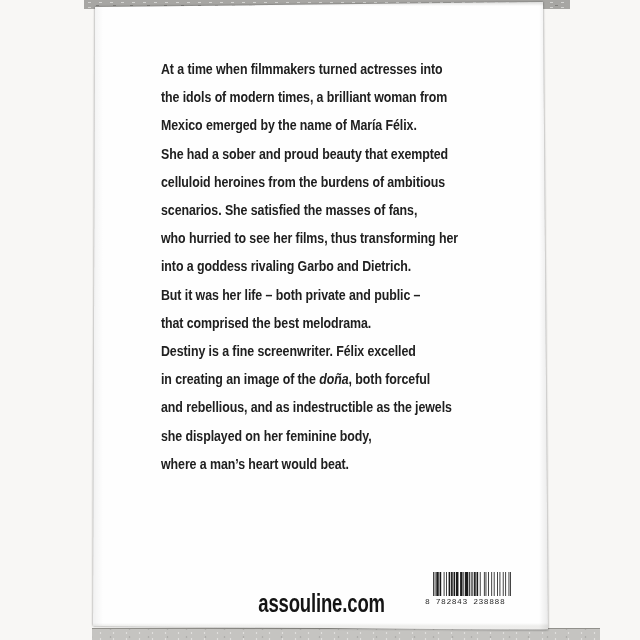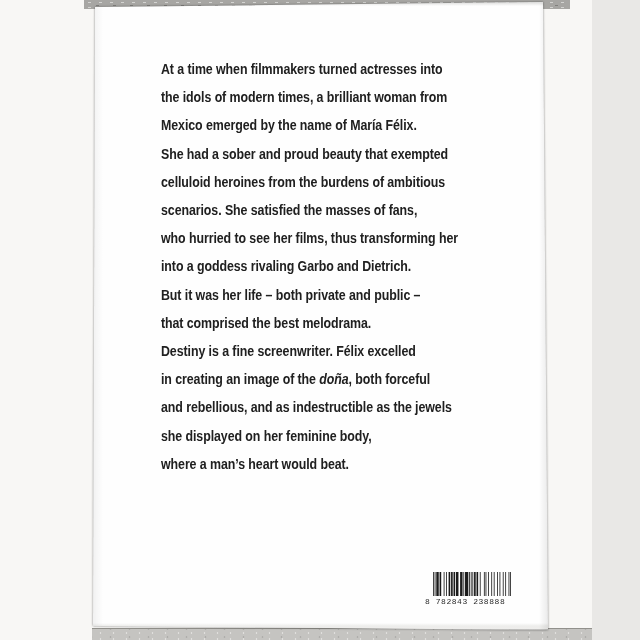--- a/index.html
+++ b/index.html
@@ -1,17 +1,17 @@
 <!DOCTYPE html>
 <html><head>
 <meta charset="utf-8">
 <style>
   html,body{margin:0;padding:0;background:#e9e8e6;}
   .scene{
-    position:relative;width:592px;height:640px;overflow:hidden;
+    position:relative;width:640px;height:640px;overflow:hidden;
     background:#f8f7f5;
     font-family:"Liberation Sans",sans-serif;
   }
   
   .band{position:absolute;}
   .band-top{
     left:84px;top:0;width:486px;height:9px;
     background-color:#a7a6a3;
     background-image:
       radial-gradient(rgba(255,255,255,.5) 1px, rgba(255,255,255,0) 1.5px),
@@ -89,20 +89,23 @@
       <div class="line"><span>into a goddess rivaling Garbo and Dietrich.</span></div>
       <div class="line"><span>But it was her life – both private and public –</span></div>
       <div class="line"><span>that comprised the best melodrama.</span></div>
       <div class="line"><span>Destiny is a fine screenwriter. Félix excelled</span></div>
       <div class="line"><span>in creating an image of the </span><em>doña</em><span>, both forceful</span></div>
       <div class="line"><span>and rebellious, and as indestructible as the jewels</span></div>
       <div class="line"><span>she displayed on her feminine body,</span></div>
       <div class="line"><span>where a man’s heart would beat.</span></div>
     </div>
 
+  <div class="website">
+    <span class="cond">assouline.com</span>
+  </div>
 
   <div class="barcode">
     <svg id="barcode-svg" viewBox="0 0 95 24" preserveAspectRatio="none" xmlns="http://www.w3.org/2000/svg">
         <rect x="0" y="0" width="1" height="24" fill="#1b1b1b"></rect>
         <rect x="2" y="0" width="1" height="24" fill="#1b1b1b"></rect>
         <rect x="4" y="0" width="3" height="24" fill="#1b1b1b"></rect>
         <rect x="8" y="0" width="2" height="24" fill="#1b1b1b"></rect>
         <rect x="13" y="0" width="1" height="24" fill="#1b1b1b"></rect>
         <rect x="16" y="0" width="1" height="24" fill="#1b1b1b"></rect>
         <rect x="19" y="0" width="2" height="24" fill="#1b1b1b"></rect>

